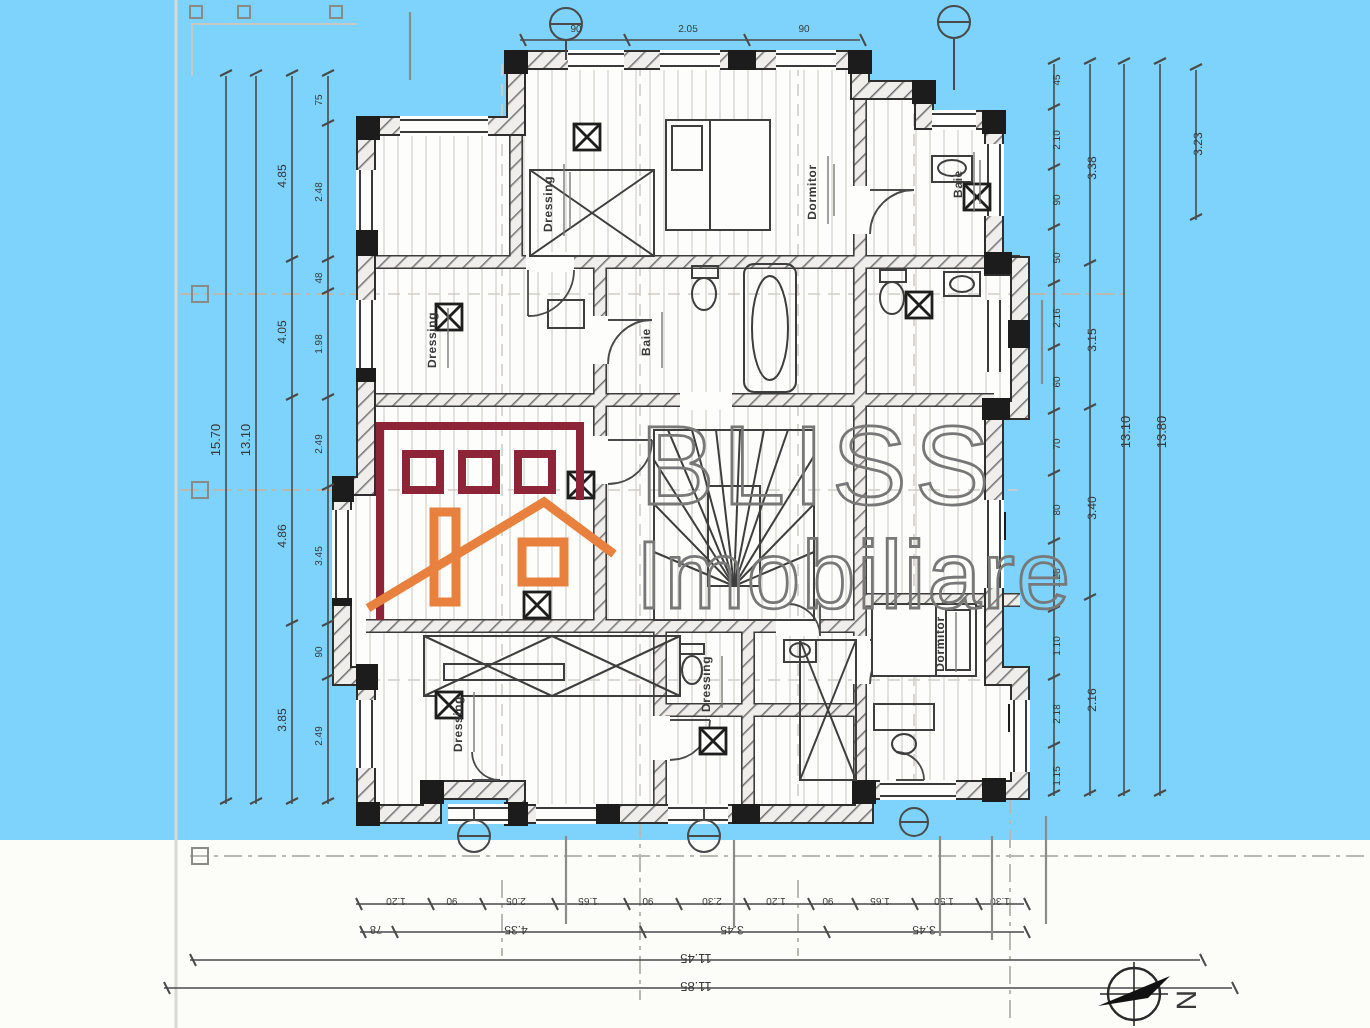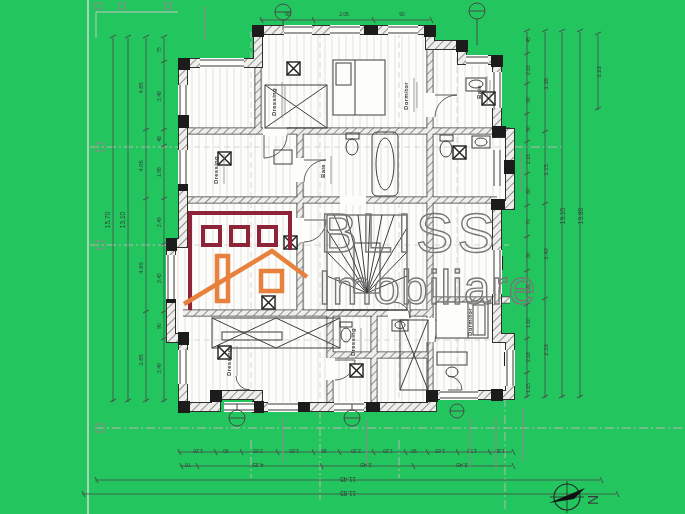--- a/index.html
+++ b/index.html
@@ -1,21 +1,21 @@
 <!DOCTYPE html>
 <html><head>
 <meta charset="utf-8">
 <style>
   html,body{margin:0;padding:0;}
   body{
     width:685px;height:514px;overflow:hidden;
     background:#fcfcf9;
     font-family:"Liberation Sans", sans-serif;
   }
-  #sheet{position:relative;width:685px;height:514px;background:#22c55e;}
+  #sheet{position:relative;width:685px;height:420px;background:#7dd3fc;}
   svg text{font-family:"Liberation Sans", sans-serif;fill:#3a3a3a;}
   .dim{fill:#4a4a4a;}
   .roomlbl{fill:#333;font-weight:bold;letter-spacing:.3px;}
   .wm-text{fill:none;stroke:#787878;stroke-width:1.4;}
 </style>
 </head>
 <body>
 
 <div id="sheet">
 <svg width="685" height="514" viewBox="0 0 685 514">

